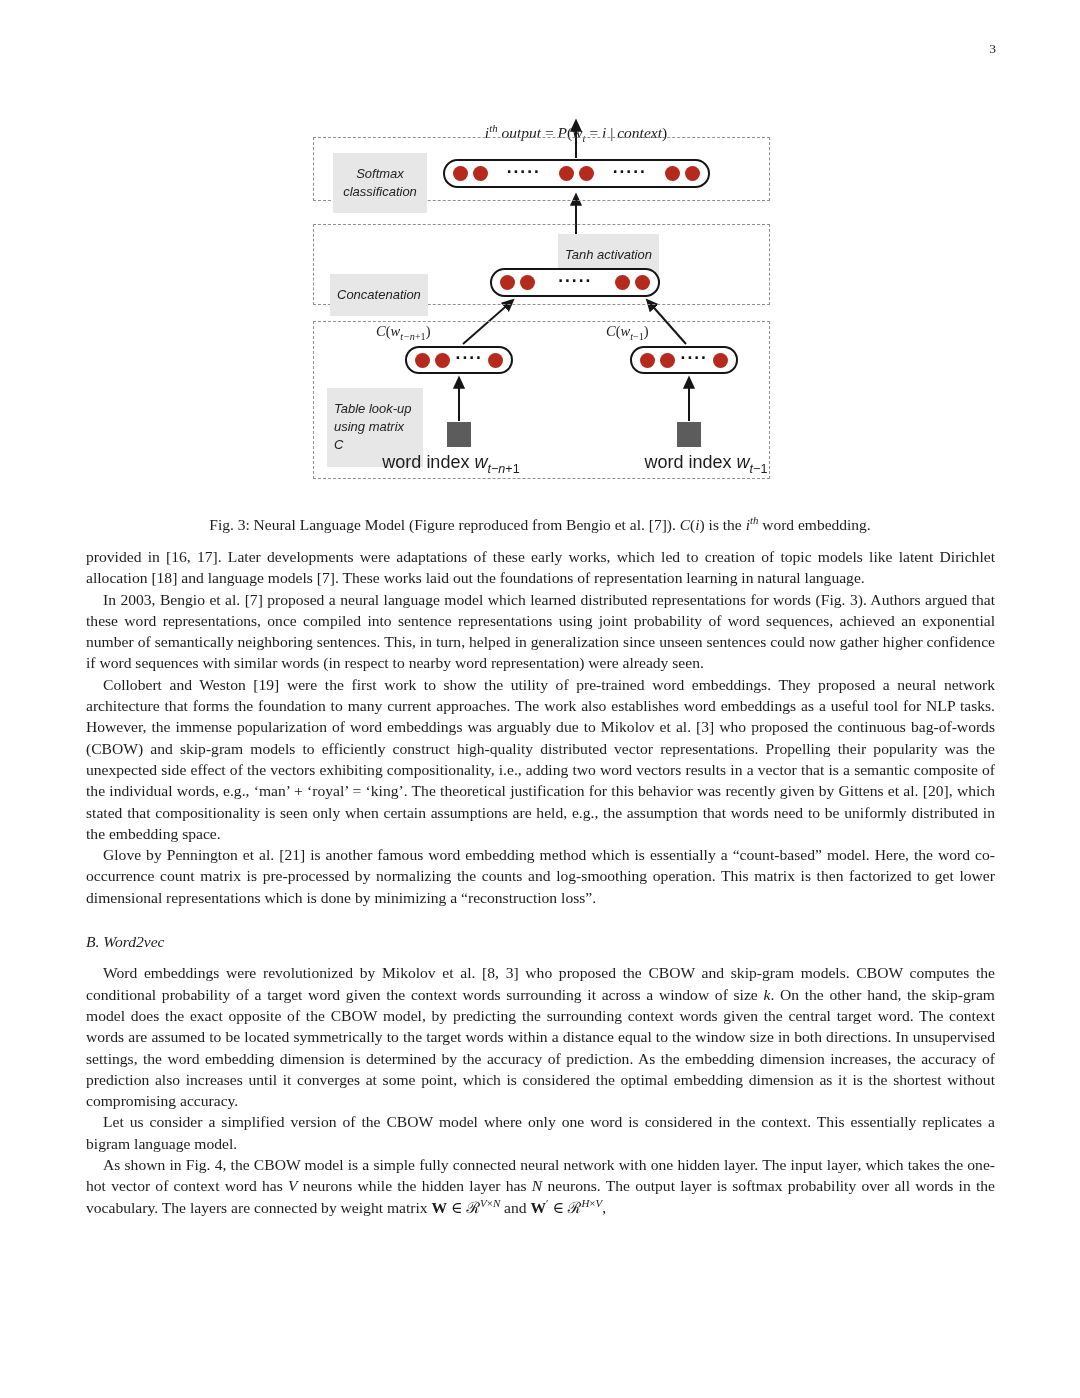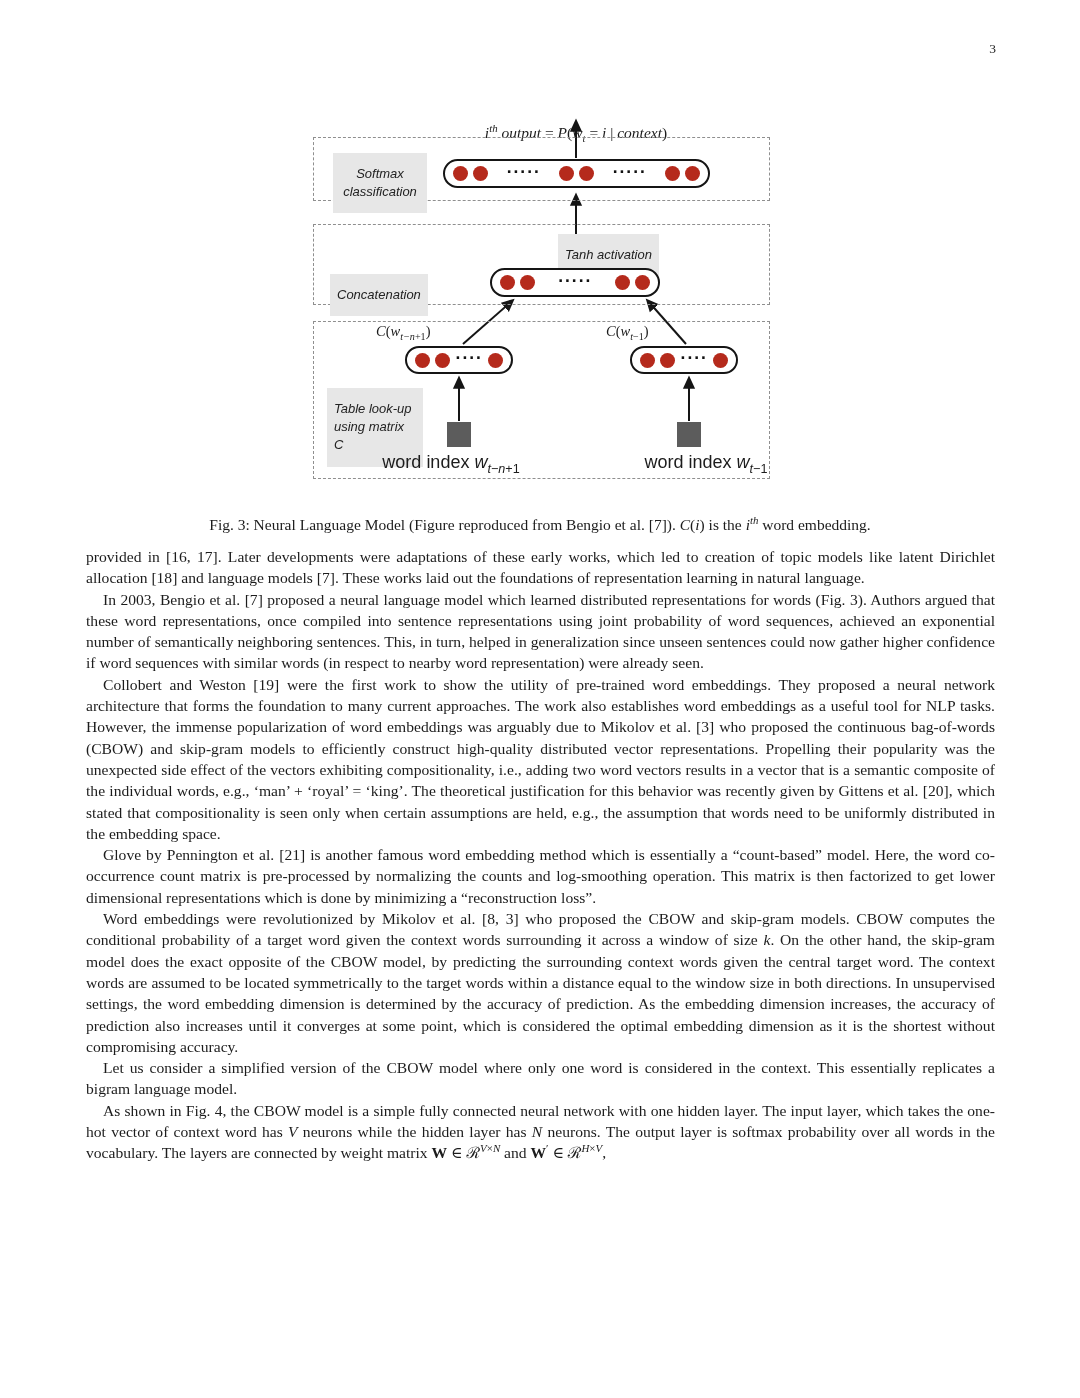--- a/index.html
+++ b/index.html
@@ -163,18 +163,19 @@
 
   </figure>
 
   <figcaption class="caption">Fig. 3: Neural Language Model (Figure reproduced from Bengio et al. [7]). <i>C</i>(<i>i</i>) is the <i>i<sup>th</sup></i> word embedding.</figcaption>
 
   <main class="content">
     <p class="para noindent">provided in [16, 17]. Later developments were adaptations of these early works, which led to creation of topic models like latent Dirichlet allocation [18] and language models [7]. These works laid out the foundations of representation learning in natural language.</p>
     <p class="para">In 2003, Bengio et al. [7] proposed a neural language model which learned distributed representations for words (Fig. 3). Authors argued that these word representations, once compiled into sentence representations using joint probability of word sequences, achieved an exponential number of semantically neighboring sentences. This, in turn, helped in generalization since unseen sentences could now gather higher confidence if word sequences with similar words (in respect to nearby word representation) were already seen.</p>
     <p class="para">Collobert and Weston [19] were the first work to show the utility of pre-trained word embeddings. They proposed a neural network architecture that forms the foundation to many current approaches. The work also establishes word embeddings as a useful tool for NLP tasks. However, the immense popularization of word embeddings was arguably due to Mikolov et al. [3] who proposed the continuous bag-of-words (CBOW) and skip-gram models to efficiently construct high-quality distributed vector representations. Propelling their popularity was the unexpected side effect of the vectors exhibiting compositionality, i.e., adding two word vectors results in a vector that is a semantic composite of the individual words, e.g., ‘man’ + ‘royal’ = ‘king’. The theoretical justification for this behavior was recently given by Gittens et al. [20], which stated that compositionality is seen only when certain assumptions are held, e.g., the assumption that words need to be uniformly distributed in the embedding space.</p>
     <p class="para">Glove by Pennington et al. [21] is another famous word embedding method which is essentially a “count-based” model. Here, the word co-occurrence count matrix is pre-processed by normalizing the counts and log-smoothing operation. This matrix is then factorized to get lower dimensional representations which is done by minimizing a “reconstruction loss”.</p>
+    <h3 class="subheading">B. Word2vec</h3>
     <p class="para">Word embeddings were revolutionized by Mikolov et al. [8, 3] who proposed the CBOW and skip-gram models. CBOW computes the conditional probability of a target word given the context words surrounding it across a window of size <i>k</i>. On the other hand, the skip-gram model does the exact opposite of the CBOW model, by predicting the surrounding context words given the central target word. The context words are assumed to be located symmetrically to the target words within a distance equal to the window size in both directions. In unsupervised settings, the word embedding dimension is determined by the accuracy of prediction. As the embedding dimension increases, the accuracy of prediction also increases until it converges at some point, which is considered the optimal embedding dimension as it is the shortest without compromising accuracy.</p>
     <p class="para">Let us consider a simplified version of the CBOW model where only one word is considered in the context. This essentially replicates a bigram language model.</p>
     <p class="para">As shown in Fig. 4, the CBOW model is a simple fully connected neural network with one hidden layer. The input layer, which takes the one-hot vector of context word has <i>V</i> neurons while the hidden layer has <i>N</i> neurons. The output layer is softmax probability over all words in the vocabulary. The layers are connected by weight matrix <b>W</b> ∈ ℛ<sup><i>V</i>×<i>N</i></sup> and <b>W</b><sup>′</sup> ∈ ℛ<sup><i>H</i>×<i>V</i></sup>,</p>
   </main>
 
 </div>
 
 </body></html>

